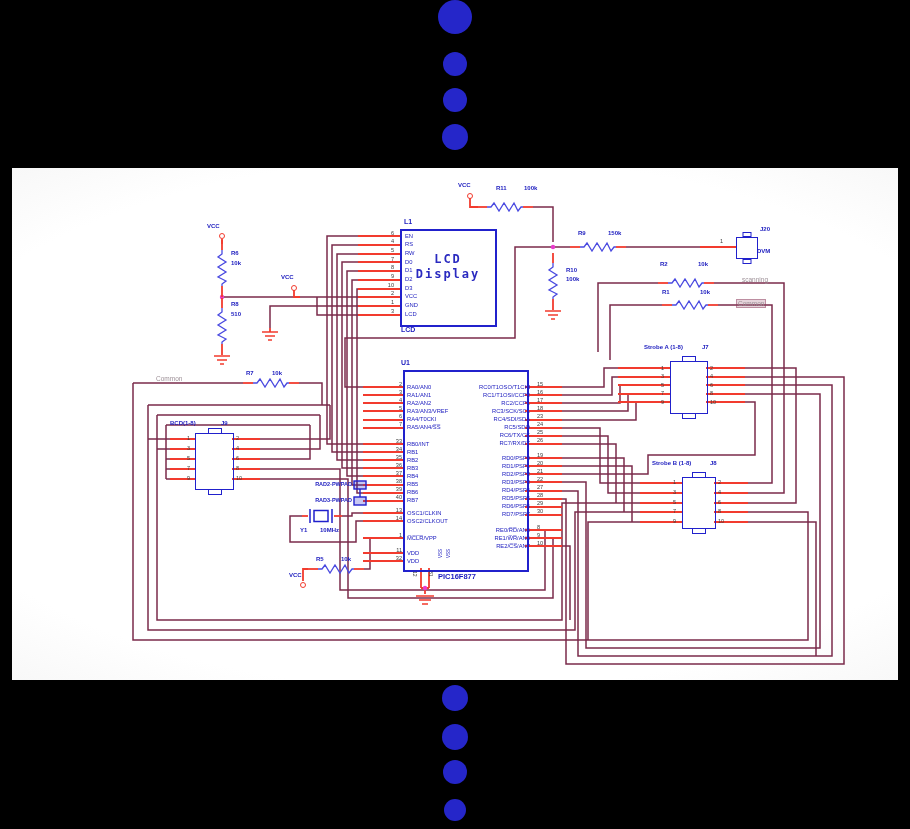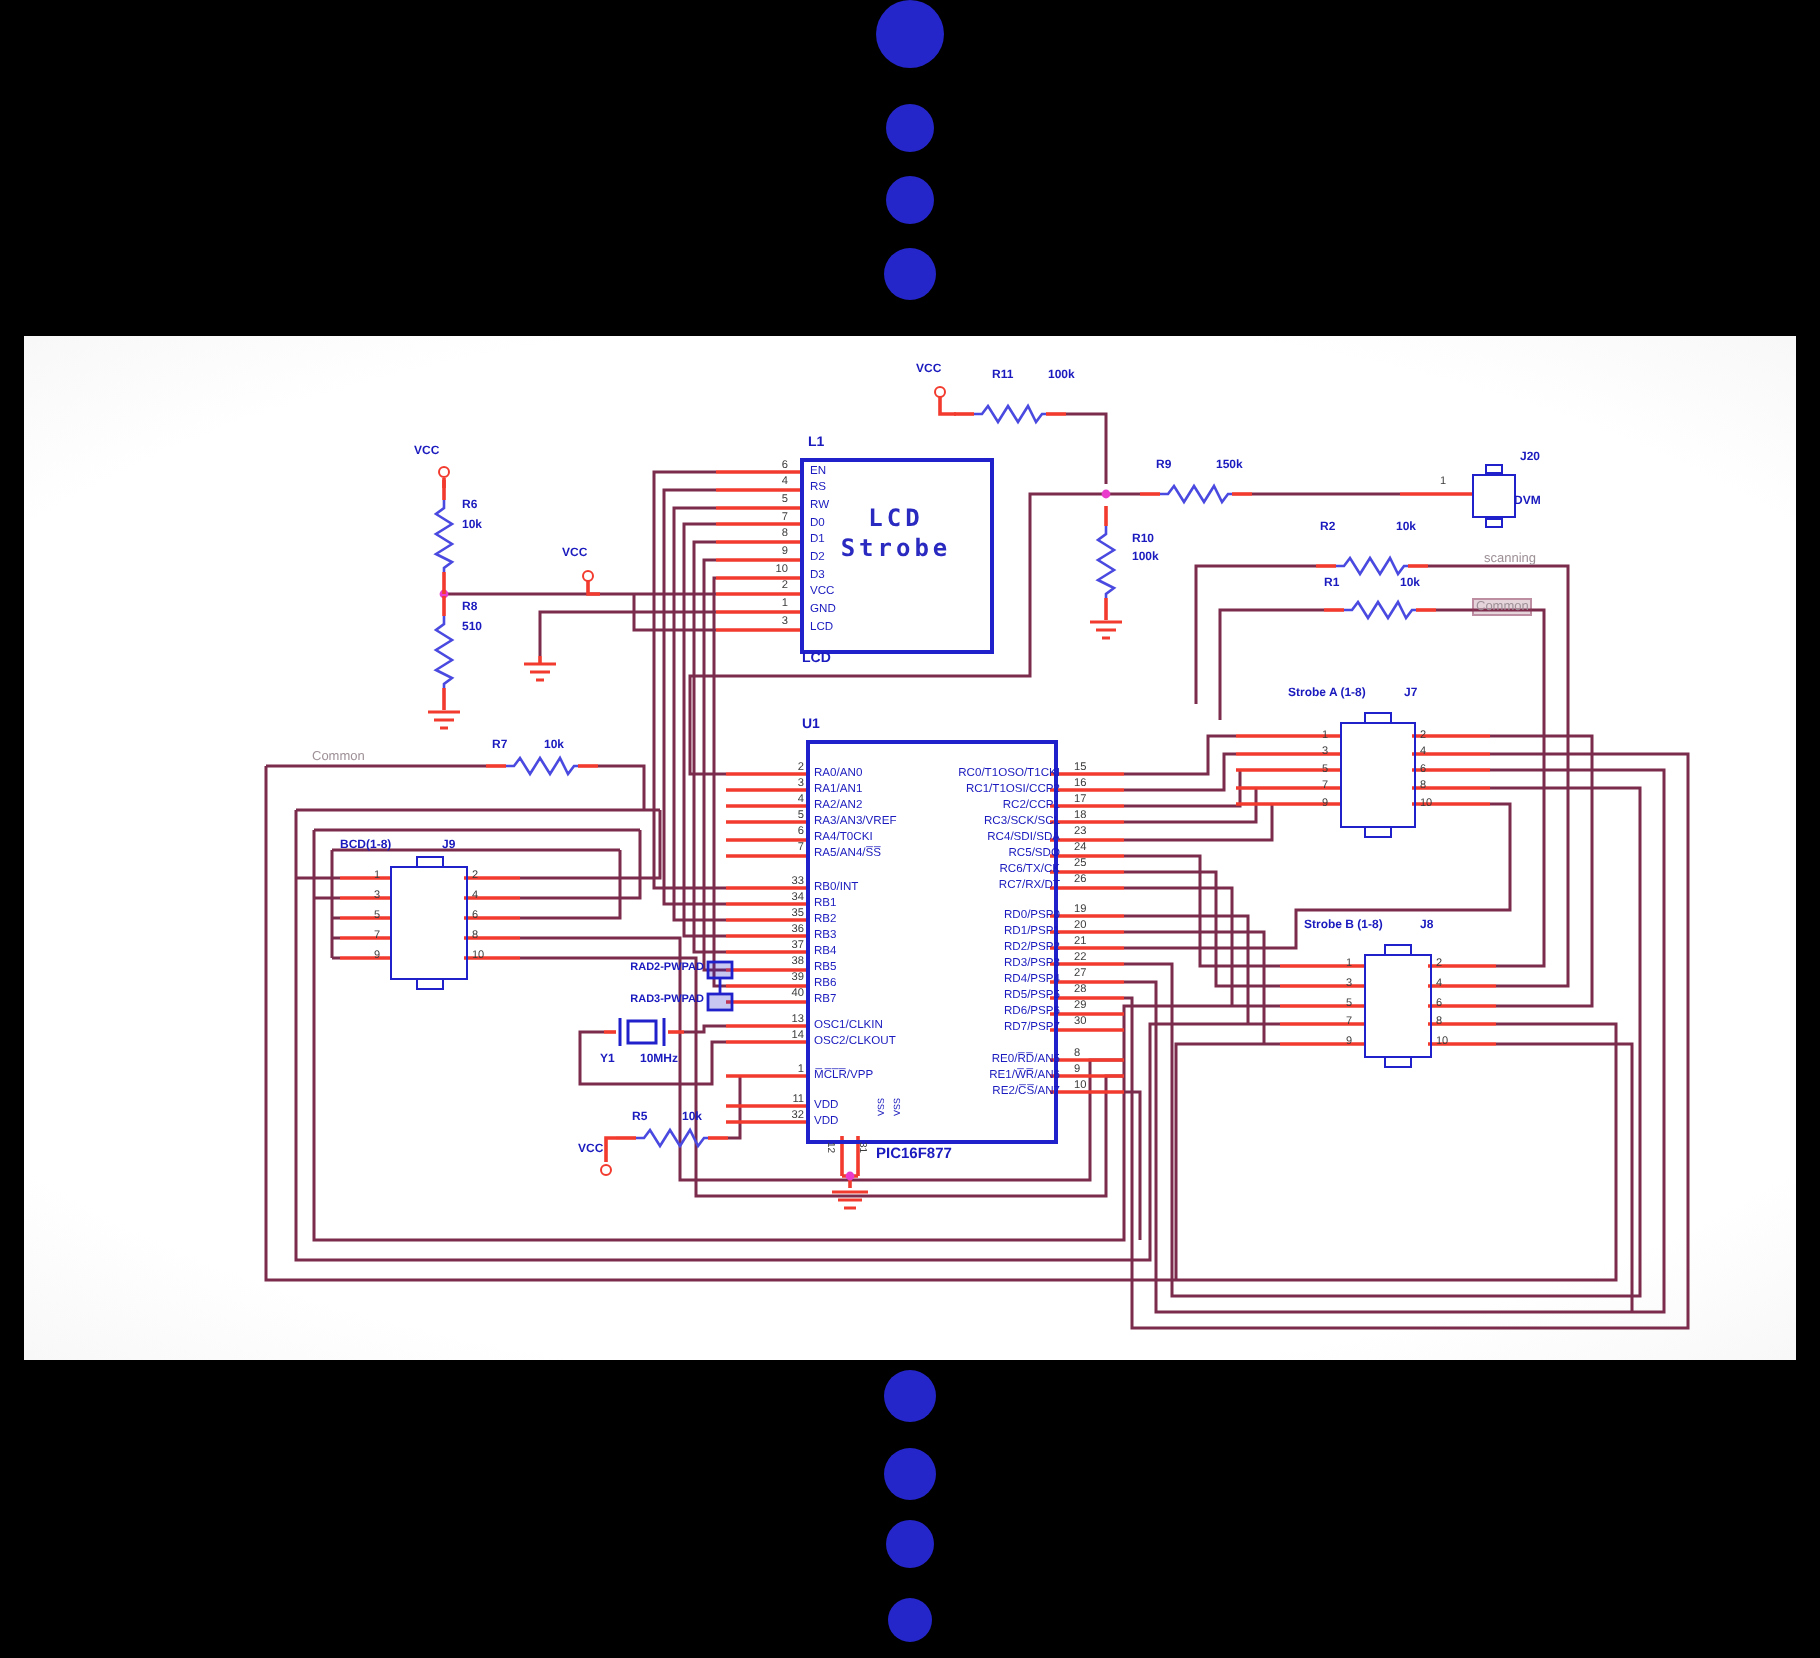--- a/index.html
+++ b/index.html
@@ -217,21 +217,21 @@
     <div class="box" style="left:403px;top:370px;width:122px;height:198px"></div>
     <div class="connbox" style="left:195px;top:433px;width:37px;height:55px"></div>
     <div class="connbox" style="left:670px;top:361px;width:36px;height:51px"></div>
     <div class="connbox" style="left:682px;top:477px;width:32px;height:50px"></div>
     <div class="connbox smtab" style="left:736px;top:237px;width:20px;height:20px"></div>
 
     <span class="lbl" style="left:404px;top:218px">L1</span>
     <span class="lbl" style="left:401px;top:326px">LCD</span>
     <div class="lcdtext">
       <div>LCD</div>
-      <div>Strobe</div>
+      <div>Display</div>
     </div>
     <div class="pingroup lcdg" style="left:352px;top:232px">
         <div class="prow">
         <span class="pnum">6</span>
         <span class="plabel">EN</span>
       </div>
         <div class="prow">
         <span class="pnum">4</span>
         <span class="plabel">RS</span>
       </div>

